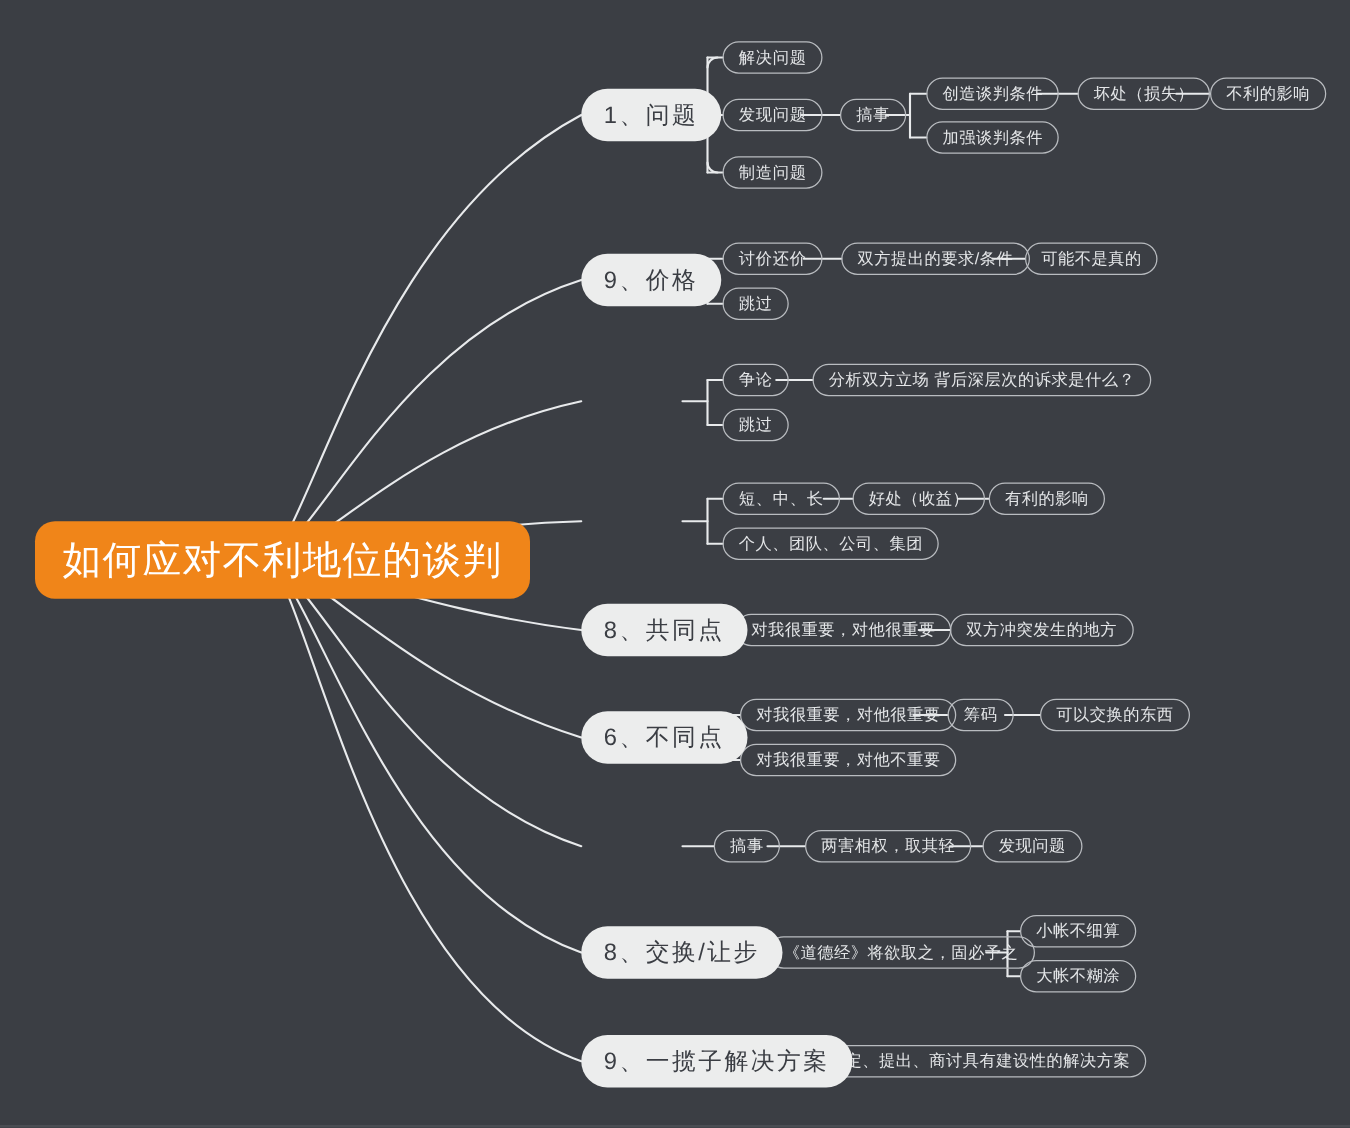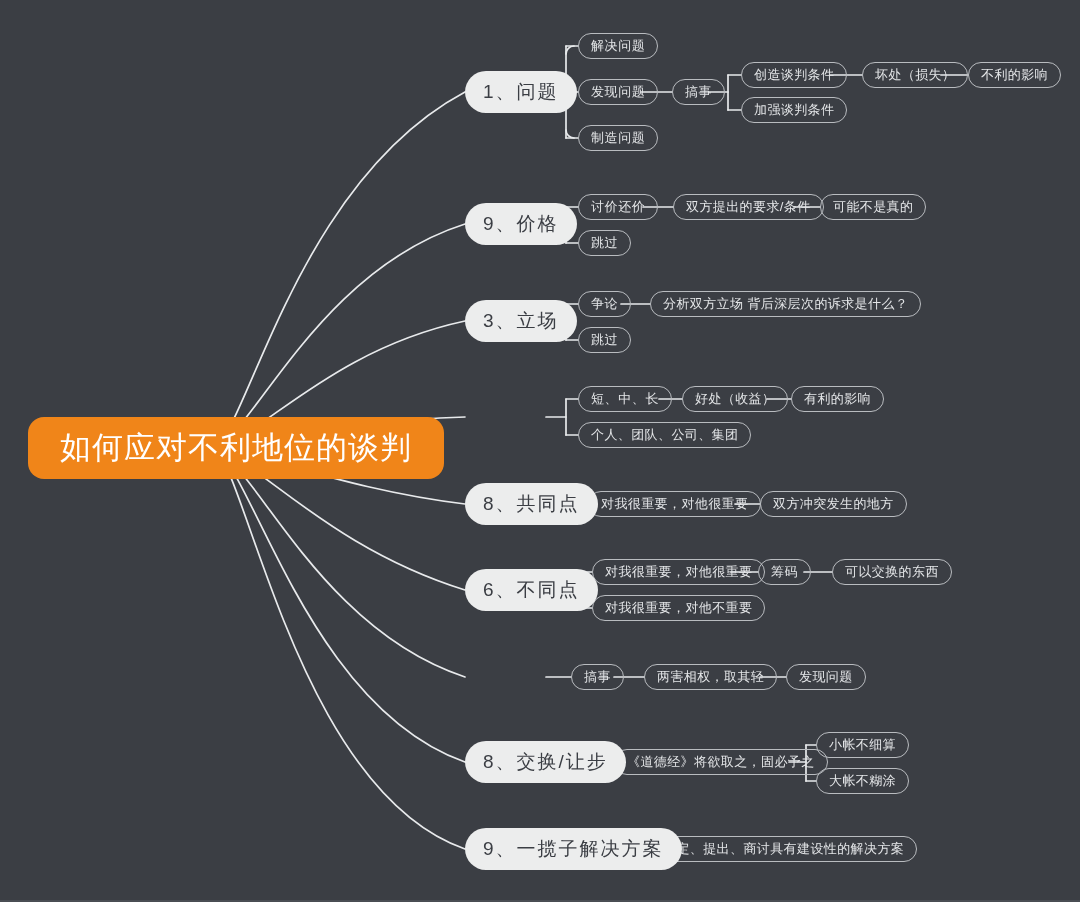--- a/index.html
+++ b/index.html
@@ -25,21 +25,21 @@
     white-space:nowrap;
     border-radius:999px;
     letter-spacing:.5px;
   }
 
   
   .node.root{
     background:#f08519;
     color:#ffffff;
     font-size:31px;
-    padding:0 32px;
+    padding:0 22px;
     height:62px;
     border-radius:16px;
     letter-spacing:1px;
     z-index:5;
   }
 
   
   .node.lv1{
     background:#eceded;
     color:#3b3e44;
@@ -145,21 +145,20 @@
   <div class="node lv2 wide" style="left:741px;top:97px;">加强谈判条件</div>
   <div class="node lv2 wide" style="left:862px;top:62px;">坏处（损失）</div>
   <div class="node lv2 wide" style="left:968px;top:62px;">不利的影响</div>
 
   <div class="node lv1" style="left:465px;top:203px;">9、价格</div>
   <div class="node lv2" style="left:578px;top:194px;text-align:center;">讨价还价</div>
   <div class="node lv2" style="left:578px;top:230px;">跳过</div>
   <div class="node lv2 wide" style="left:673px;top:194px;">双方提出的要求/条件</div>
   <div class="node lv2 wide" style="left:820px;top:194px;">可能不是真的</div>
 
-  <div class="node lv1" style="left:465px;top:300px;">3、立场</div>
   <div class="node lv2" style="left:578px;top:291px;">争论</div>
   <div class="node lv2" style="left:578px;top:327px;">跳过</div>
   <div class="node lv2 wide" style="left:650px;top:291px;">分析双方立场 背后深层次的诉求是什么？</div>
 
   <div class="node lv2" style="left:578px;top:386px;">短、中、长</div>
   <div class="node lv2 wide" style="left:578px;top:422px;">个人、团队、公司、集团</div>
   <div class="node lv2 wide" style="left:682px;top:386px;">好处（收益）</div>
   <div class="node lv2 wide" style="left:791px;top:386px;">有利的影响</div>
 
   <div class="node lv1" style="left:465px;top:483px;">8、共同点</div>

